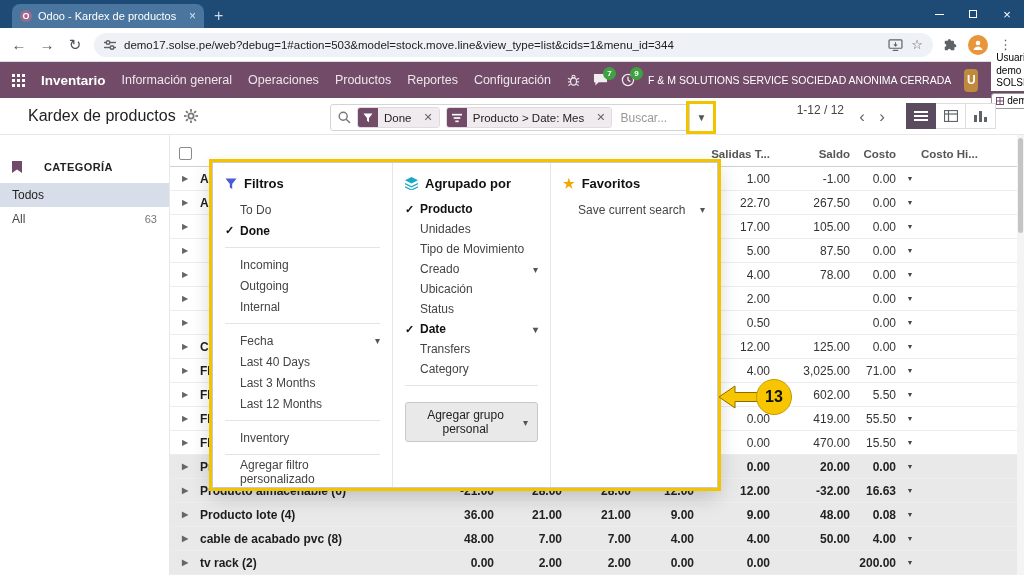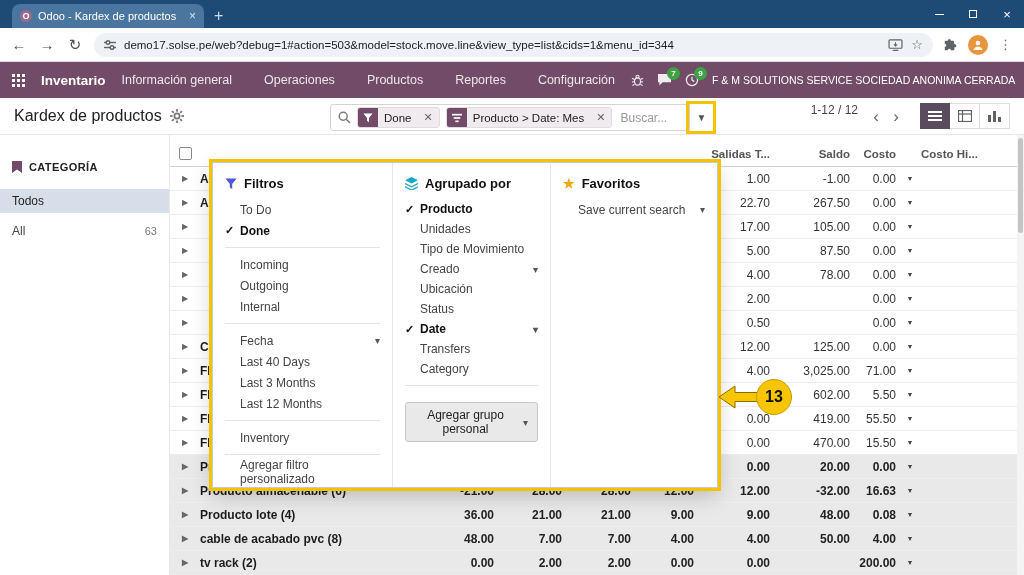--- a/index.html
+++ b/index.html
@@ -45,21 +45,21 @@
        height:13px;border-radius:7px;display:flex;align-items:center;justify-content:center;padding:0 2px;font-weight:bold;}
   .company{font-size:10.5px;color:#fff;white-space:nowrap;}
   .avatar{width:23px;height:23px;border-radius:4px;background:#C08A3E;color:#fff;font-size:12px;font-weight:bold;
        display:flex;align-items:center;justify-content:center;}
   .user-col{display:flex;flex-direction:column;align-items:flex-start;}
   .user-name{background:#fff;color:#000;font-size:10px;padding:1px 5px;line-height:1.25;}
   .db-badge{margin-top:2px;background:#fff;border:1px solid #999;border-radius:3px;color:#000;font-size:10px;
        padding:0 4px;display:flex;align-items:center;gap:3px;line-height:14px;}
 
   
-  .control{height:37px;background:#fff;display:flex;align-items:center;padding:0 14px;
+  .control{height:37px;background:#fff;display:flex;align-items:center;padding:0 28px;
        border-bottom:1px solid #e8e8e8;}
   .page-title{font-size:16px;color:#222;}
   .gear{margin-left:8px;display:flex;}
   .ctrl-right{margin-left:auto;display:flex;}
   .pager-range{font-size:12px;color:#444;margin-right:8px;white-space:nowrap;}
   .pager-btn{border:none;background:none;font-size:17px;color:#666;width:20px;line-height:1;cursor:default;}
   .view-sw{display:flex;margin-left:14px;}
   .vbtn{width:30px;height:26px;border:1px solid #ddd;background:#fff;display:flex;align-items:center;justify-content:center;}
   .vbtn+.vbtn{border-left:none;}
   .vbtn.active{background:#5A4B5E;border-color:#5A4B5E;}
@@ -72,23 +72,23 @@
   .facet-ico{width:20px;background:#714B67;display:flex;align-items:center;justify-content:center;}
   .facet-lbl{background:#F0EBEF;color:#222;font-size:11.5px;display:flex;align-items:center;padding:0 6px;white-space:nowrap;}
   .facet-x{background:#F0EBEF;color:#666;font-size:11px;display:flex;align-items:center;padding:0 6px;}
   .search-ph{color:#999;font-size:12px;margin-left:8px;flex:1;}
   .search-toggle{width:24px;height:27px;border-left:1px solid #d4d4d4;display:flex;align-items:center;
        justify-content:center;color:#555;font-size:10px;background:#fff;box-shadow:0 0 0 3px #F2C400;}
 
   
   .content{display:flex;height:440px;}
   .sidebar{width:170px;border-right:1px solid #e8e8e8;background:#fff;flex:0 0 auto;}
-  .side-header{display:flex;align-items:center;gap:7px;padding:26px 12px 10px;font-size:11px;font-weight:bold;
+  .side-header{display:flex;align-items:center;gap:22px;padding:26px 12px 10px;font-size:11px;font-weight:bold;
        color:#222;letter-spacing:.4px;}
-  .side-item{display:flex;align-items:center;height:24px;padding:0 12px;font-size:12px;color:#444;margin-top:6px;}
+  .side-item{display:flex;align-items:center;height:24px;padding:0 12px;font-size:12px;color:#444;}
   .side-item.active{background:#D8DEE9;color:#222;}
   .side-count{margin-left:auto;color:#777;font-size:11px;}
 
   .table-area{flex:1;position:relative;background:#fff;min-width:0;}
   .t-header{display:flex;align-items:flex-end;height:32px;border-bottom:1px solid #d0d0d0;
        padding-bottom:6px;font-size:11.5px;font-weight:bold;color:#555;}
   .t-row{display:flex;align-items:center;height:24px;border-bottom:1px solid #ededed;font-size:12px;color:#333;}
   .t-row.group{background:#E9E9E9;font-weight:bold;color:#222;}
   .cb-cell{width:30px;display:flex;justify-content:center;flex:0 0 auto;}
   .checkbox{width:13px;height:13px;border:1px solid #8b8b8b;border-radius:2px;background:#fff;display:block;}
@@ -194,21 +194,21 @@
       <i></i>
       <i></i>
       <i></i>
       <i></i>
       <i></i>
       <i></i>
       <i></i>
       <i></i>
     </span>
   <span class="app-name">Inventario</span>
-  <span id="nav-menus" style="display:flex;gap:32px;align-items:center;">
+  <span id="nav-menus" style="display:flex;gap:16px;align-items:center;">
       <span class="nav-item">Información general</span>
       <span class="nav-item">Operaciones</span>
       <span class="nav-item">Productos</span>
       <span class="nav-item">Reportes</span>
       <span class="nav-item">Configuración</span>
     </span>
   <div class="nav-right">
     <span class="ico-badge">
       <svg width="13" height="13" viewBox="0 0 14 14" fill="none" stroke="#f1ecef" stroke-width="1.2">
         <ellipse cx="7" cy="8" rx="3.2" ry="4"></ellipse>

